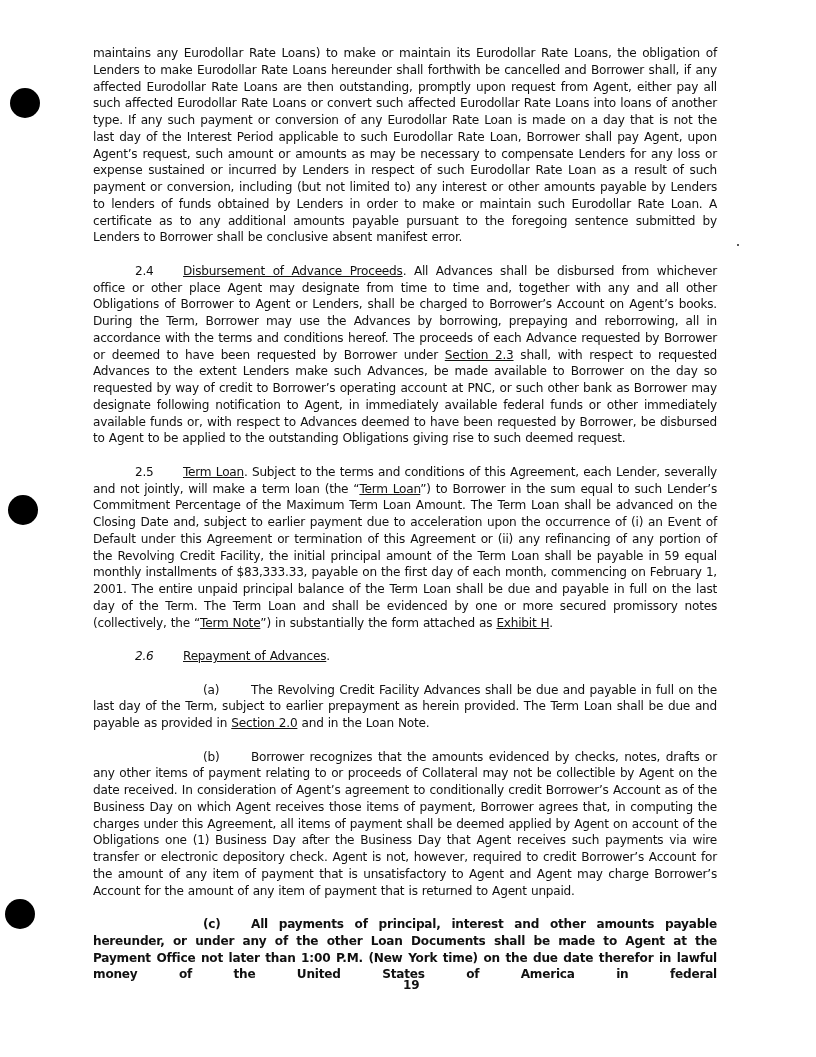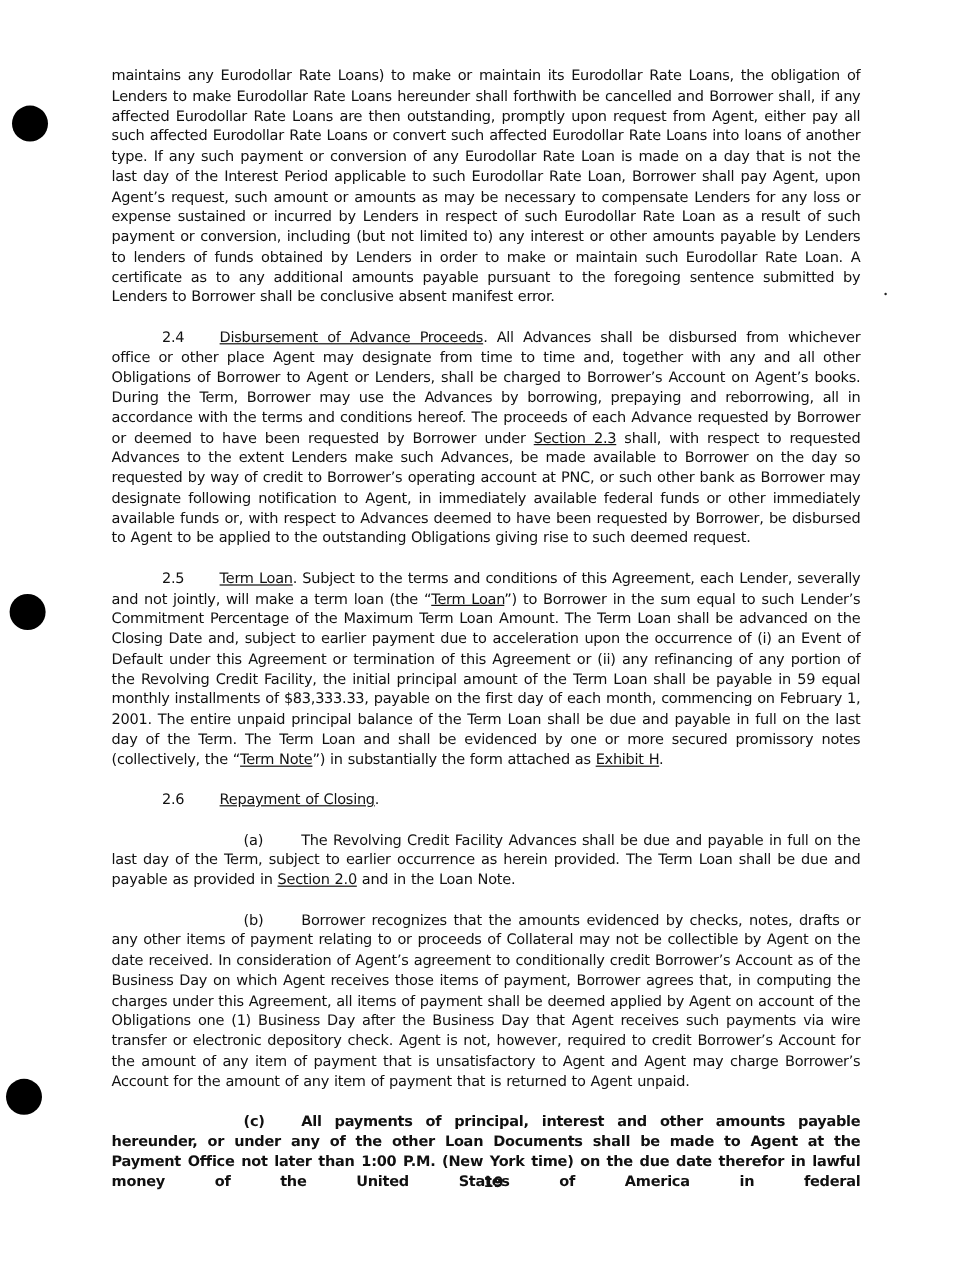--- a/index.html
+++ b/index.html
@@ -1,27 +1,27 @@
 <!DOCTYPE html>
 <html><head>
 <meta charset="utf-8">
 <style>
   html, body { margin: 0; padding: 0; background: #ffffff; }
   body { width: 816px; height: 1057px; position: relative; overflow: hidden;
          font-family: "DejaVu Sans", sans-serif; color: #111; }
   .hole { position: absolute; width: 30px; height: 30px; border-radius: 50%; background: #000; }
   .speck { position: absolute; width: 2px; height: 2px; background: #222; border-radius: 50%; }
-  .page { position: absolute; left: 93px; top: 55px; width: 624px; }
+  .page { position: absolute; left: 93px; top: 45px; width: 624px; }
   p { margin: 0; font-size: 12.1px; line-height: 16.75px; text-align: justify;
       letter-spacing: -0.22px; word-spacing: 0.5px; }
   .gap { height: 16.75px; }
   .indent1 { text-indent: 42px; }
   .indent2 { text-indent: 110px; }
   .num { display: inline-block; width: 48px; text-indent: 0; }
-  .num2 { display: inline-block; width: 48px; }
+  .num2 { display: inline-block; width: 48px; font-style: italic; }
   u { text-decoration: underline; }
   .heading-only { padding-left: 42px; }
   .footer { position: absolute; top: 978px; left: 0; width: 816px; text-align: center;
             font-size: 12px; font-weight: bold; padding-left: 0; }
   .footer span { position: absolute; left: 403px; }
 </style>
 </head>
 <body>
 
 <div class="hole" style="left:10px; top:88px;"></div>
@@ -36,25 +36,25 @@
   <div class="gap"></div>
 
   <p class="indent1"><span class="num">2.4</span><u>Disbursement of Advance Proceeds</u><span>.  All Advances shall be disbursed from whichever office or other place Agent may designate from time to time and, together with any and all other Obligations of Borrower to Agent or Lenders, shall be charged to Borrower’s Account on Agent’s books. During the Term, Borrower may use the Advances by borrowing, prepaying and reborrowing, all in accordance with the terms and conditions hereof.  The proceeds of each Advance requested by Borrower or deemed to have been requested by Borrower under </span><u>Section 2.3</u><span> shall, with respect to requested Advances to the extent Lenders make such Advances, be made available to Borrower on the day so requested by way of credit to Borrower’s operating account at PNC, or such other bank as Borrower may designate following notification to Agent, in immediately available federal funds or other immediately available funds or, with respect to Advances deemed to have been requested by Borrower, be disbursed to Agent to be applied to the outstanding Obligations giving rise to such deemed request.</span></p>
 
   <div class="gap"></div>
 
   <p class="indent1"><span class="num">2.5</span><u>Term Loan</u><span>.  Subject to the terms and conditions of this Agreement, each Lender, severally and not jointly, will make a term loan (the “</span><u>Term Loan</u><span>”) to Borrower in the sum equal to such Lender’s Commitment Percentage of the Maximum Term Loan Amount.  The Term Loan shall be advanced on the Closing Date and, subject to earlier payment due to acceleration upon the occurrence of (i) an Event of Default under this Agreement or termination of this Agreement or (ii) any refinancing of any portion of the Revolving Credit Facility, the initial principal amount of the Term Loan shall be payable in 59 equal monthly installments of $83,333.33, payable on the first day of each month, commencing on February 1, 2001.  The entire unpaid principal balance of the Term Loan shall be due and payable in full on the last day of the Term.  The Term Loan and shall be evidenced by one or more secured promissory notes (collectively, the “</span><u>Term Note</u><span>”) in substantially the form attached as </span><u>Exhibit H</u><span>.</span></p>
 
   <div class="gap"></div>
 
-  <p class="heading-only"><span class="num2">2.6</span><u>Repayment of Closing</u><span>.</span></p>
+  <p class="heading-only"><span class="num2">2.6</span><u>Repayment of Advances</u><span>.</span></p>
 
   <div class="gap"></div>
 
-  <p class="indent2"><span class="num">(a)</span><span>The Revolving Credit Facility Advances shall be due and payable in full on the last day of the Term, subject to earlier occurrence as herein provided.  The Term Loan shall be due and payable as provided in </span><u>Section 2.0</u><span> and in the Loan Note.</span></p>
+  <p class="indent2"><span class="num">(a)</span><span>The Revolving Credit Facility Advances shall be due and payable in full on the last day of the Term, subject to earlier prepayment as herein provided.  The Term Loan shall be due and payable as provided in </span><u>Section 2.0</u><span> and in the Loan Note.</span></p>
 
   <div class="gap"></div>
 
   <p class="indent2"><span class="num">(b)</span><span>Borrower recognizes that the amounts evidenced by checks, notes, drafts or any other items of payment relating to or proceeds of Collateral may not be collectible by Agent on the date received.  In consideration of Agent’s agreement to conditionally credit Borrower’s Account as of the Business Day on which Agent receives those items of payment, Borrower agrees that, in computing the charges under this Agreement, all items of payment shall be deemed applied by Agent on account of the Obligations one (1) Business Day after the Business Day that Agent receives such payments via wire transfer or electronic depository check.  Agent is not, however, required to credit Borrower’s Account for the amount of any item of payment that is unsatisfactory to Agent and Agent may charge Borrower’s Account for the amount of any item of payment that is returned to Agent unpaid.</span></p>
 
   <div class="gap"></div>
 
   <p class="indent2" style="text-align-last: justify; font-weight: bold;"><span class="num">(c)</span><span>All payments of principal, interest and other amounts payable hereunder, or under any of the other Loan Documents shall be made to Agent at the Payment Office not later than 1:00 P.M. (New York time) on the due date therefor in lawful money of the United States of America in federal</span></p>
 
 </div>

